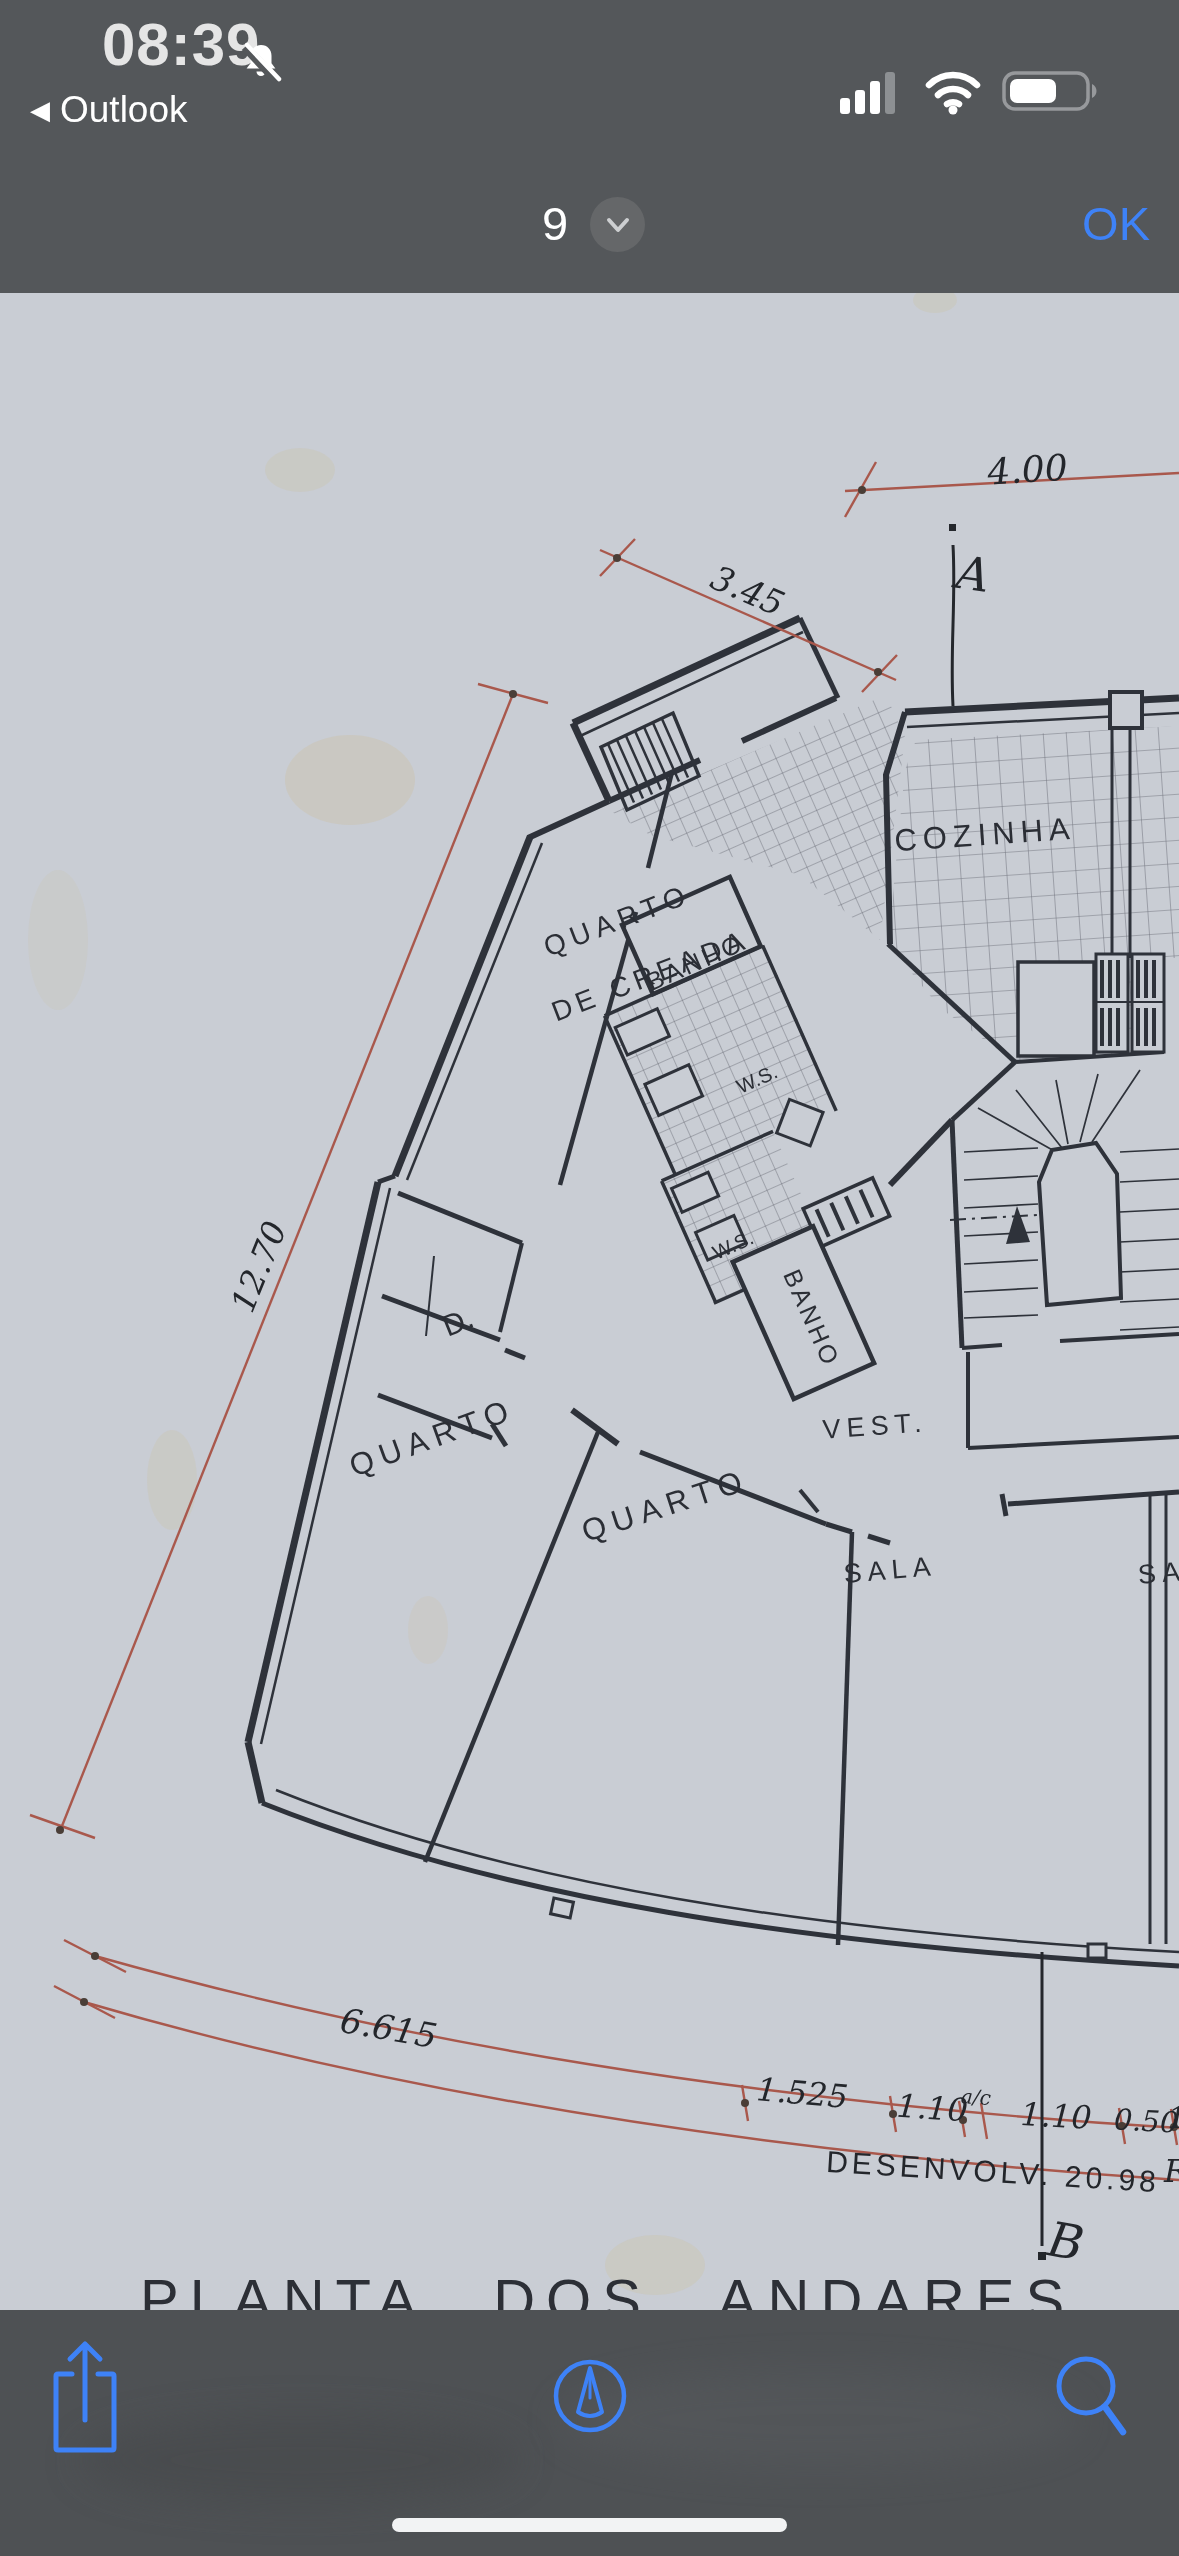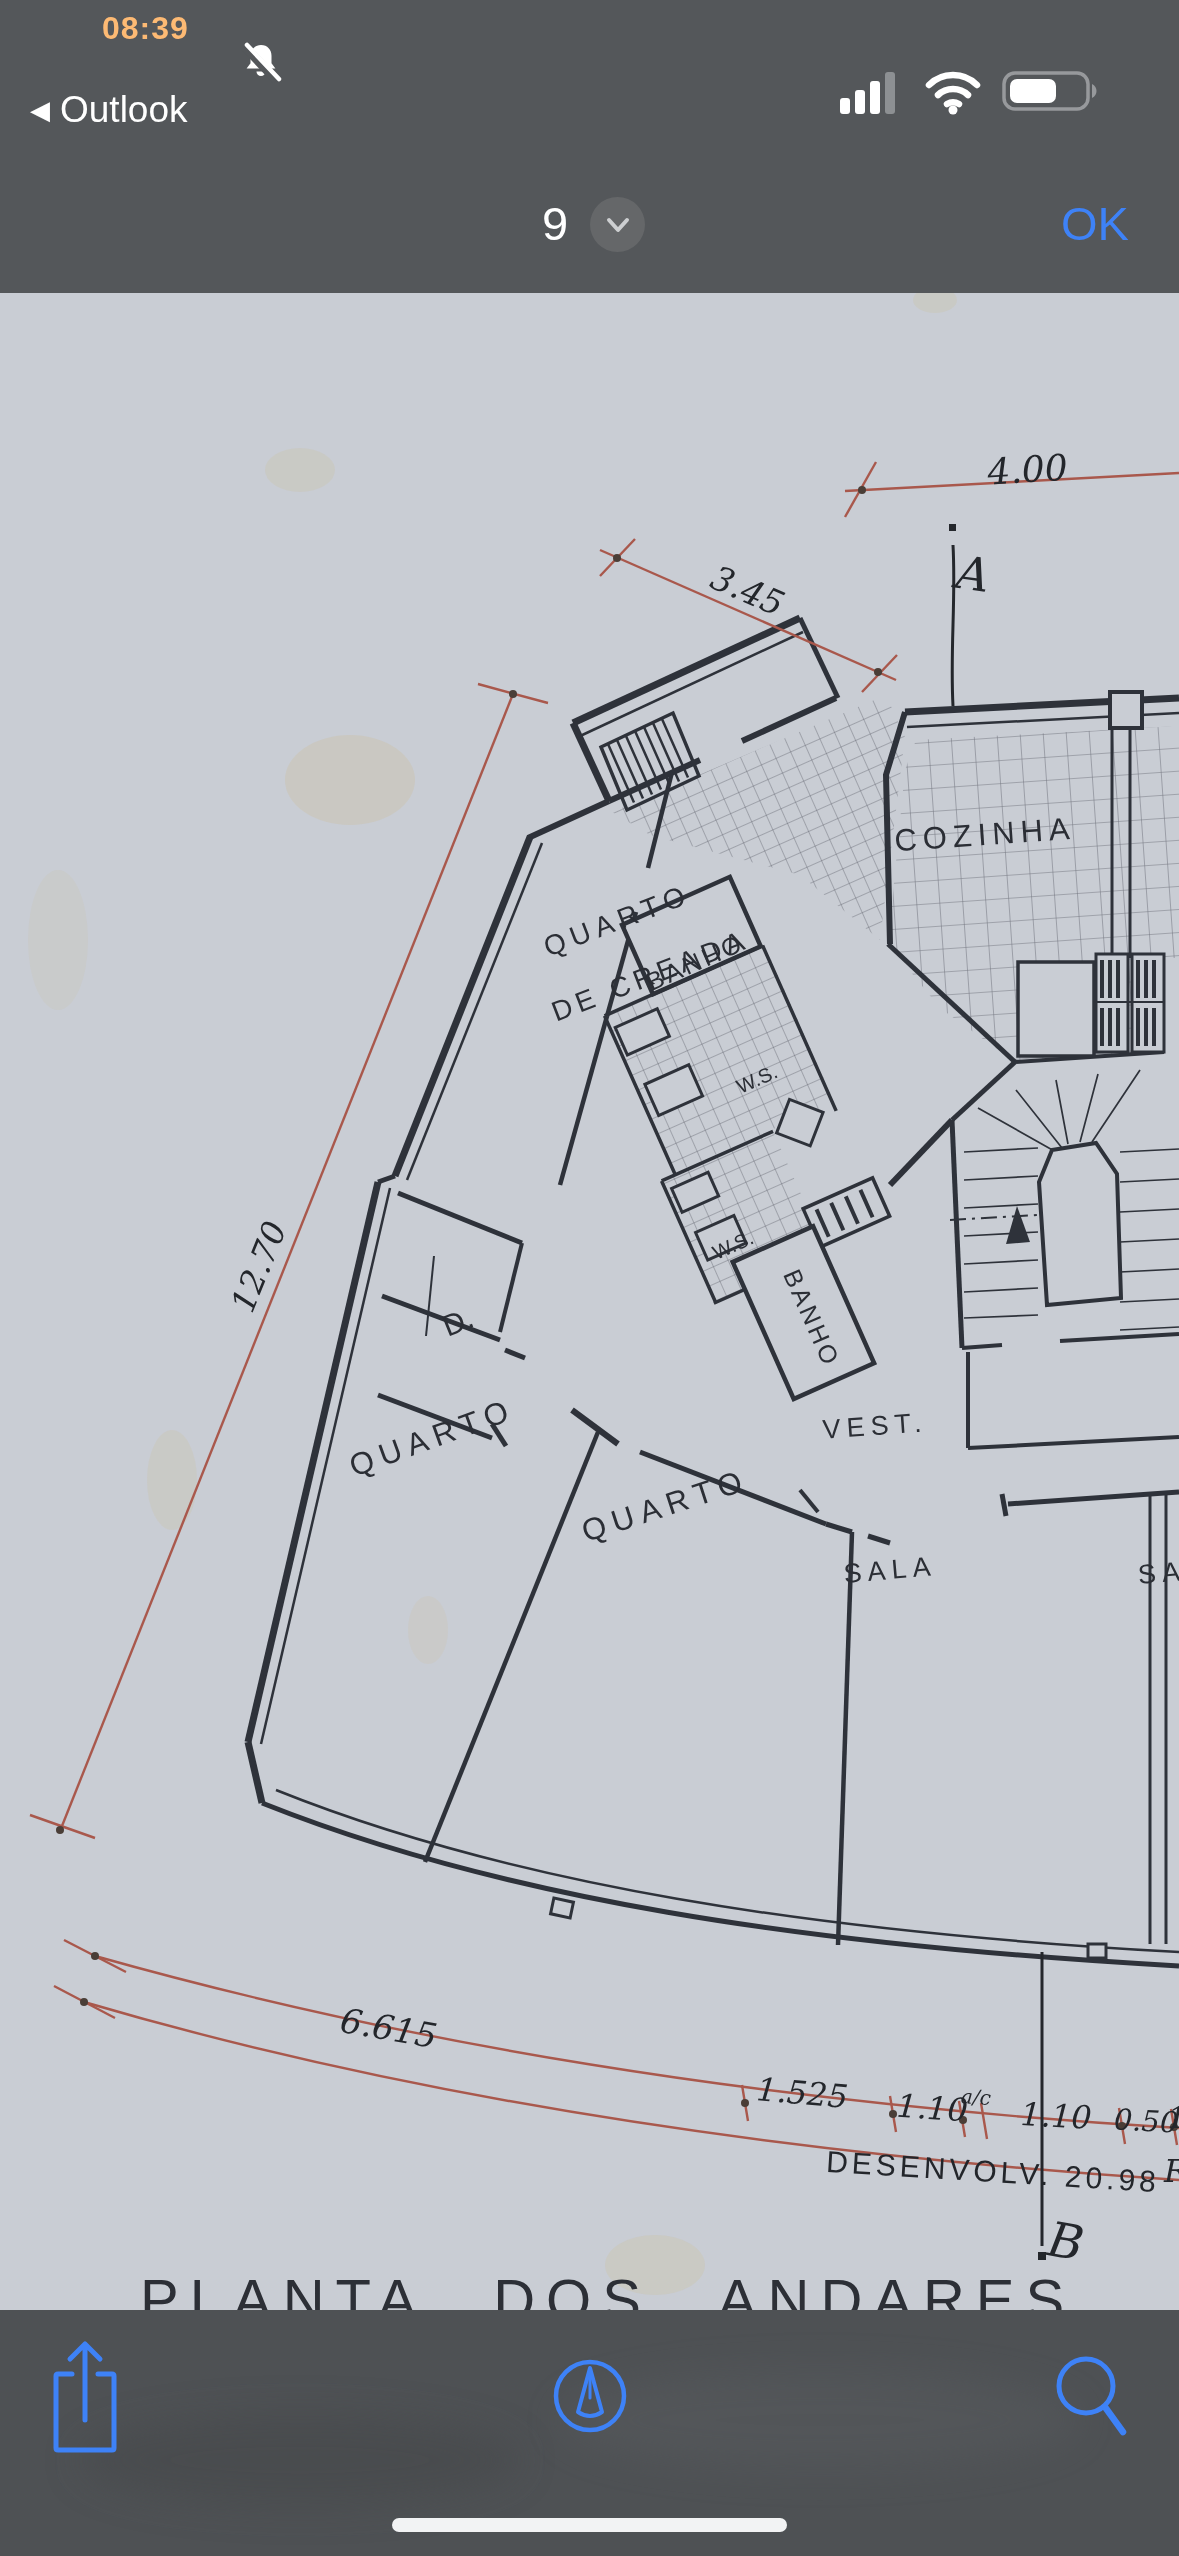--- a/index.html
+++ b/index.html
@@ -1,29 +1,29 @@
 <!DOCTYPE html>
 <html><head>
 <meta charset="utf-8">
 <style>
   html,body{margin:0;padding:0;background:#222;}
   .phone{position:relative;width:1179px;height:2556px;overflow:hidden;
          font-family:"Liberation Sans",sans-serif;background:#C9CDD4;}
   
   .chrome-top{position:absolute;left:0;top:0;width:1179px;height:293px;background:#54575A;}
-  .time{position:absolute;left:102px;top:10px;color:#fdba74;font-size:32px;font-weight:bold;letter-spacing:1px;}
+  .time{position:absolute;left:102px;top:10px;color:#e5e5e5;font-size:60px;font-weight:bold;letter-spacing:1px;}
   .bell{position:absolute;left:238px;top:40px;}
   .backrow{position:absolute;left:30px;top:88px;color:#fff;display:flex;align-items:center;gap:10px;}
   .back-tri{font-size:26px;line-height:44px;}
   .back-app{font-size:37px;line-height:44px;}
   .sigicons{position:absolute;left:840px;top:66px;display:flex;align-items:flex-end;gap:20px;}
   .navnine{position:absolute;left:520px;top:196px;color:#fff;font-size:47px;width:70px;text-align:center;}
   .chev-btn{position:absolute;left:590px;top:197px;width:55px;height:55px;border-radius:50%;background:#656769;
             display:flex;align-items:center;justify-content:center;}
-  .ok-btn{position:absolute;left:1040px;top:196px;width:110px;text-align:center;color:#3E82F7;font-size:47px;}
+  .ok-btn{position:absolute;left:1040px;top:196px;width:110px;text-align:right;color:#3E82F7;font-size:47px;}
   
   .plan-wrap{position:absolute;left:0;top:293px;width:1179px;height:2017px;background:#C9CDD4;}
   
   .toolbar{position:absolute;left:0;top:2310px;width:1179px;height:246px;background:#4E5154;}
   text{user-select:none;}
 </style>
 </head>
 <body>
 
 <div class="phone">

